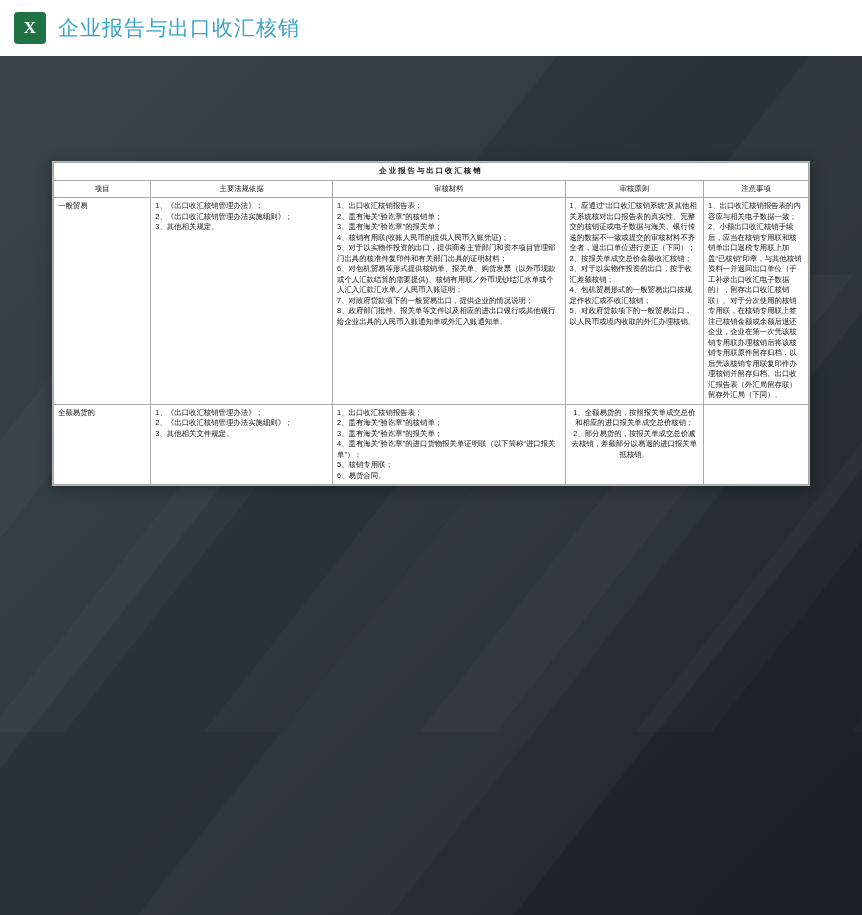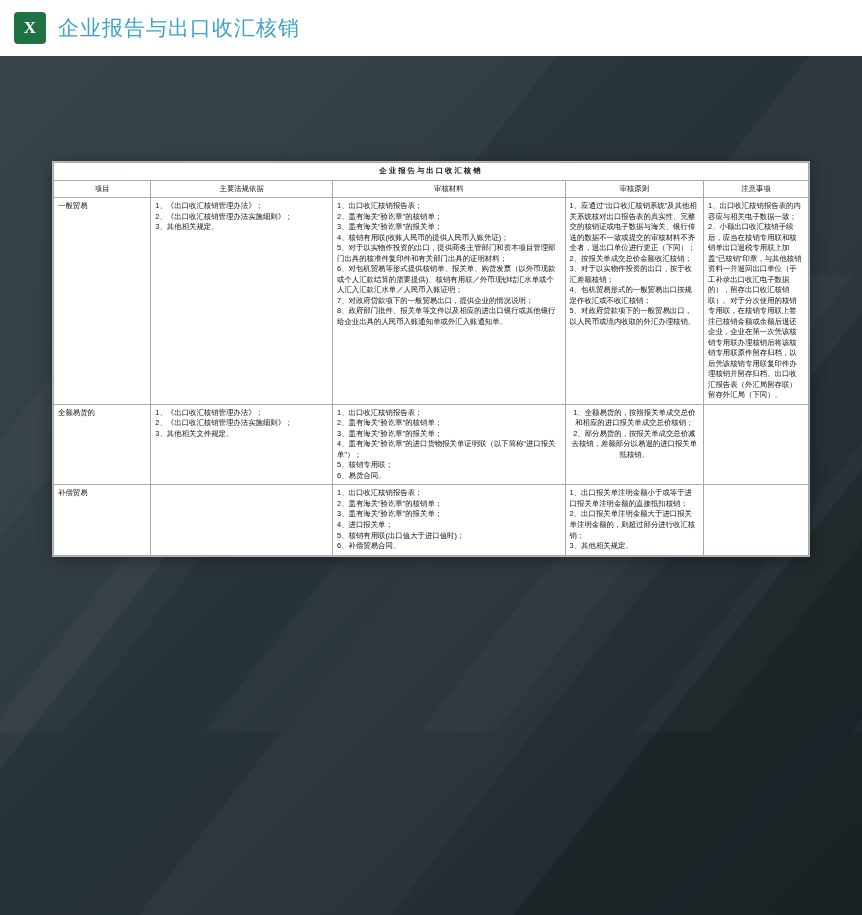--- a/index.html
+++ b/index.html
@@ -175,30 +175,16 @@
 2、盖有海关“验讫章”的核销单；
 3、盖有海关“验讫章”的报关单；
 4、盖有海关“验讫章”的进口货物报关单证明联（以下简称“进口报关单”）；
 5、核销专用联；
 6、易货合同。</td>
         <td style="white-space:pre-wrap;text-align:center;">1、全额易货的，按照报关单成交总价和相应的进口报关单成交总价核销；
 2、部分易货的，按报关单成交总价减去核销，差额部分以易退的进口报关单抵核销。</td>
         <td style="white-space:pre-wrap;"></td>
       </tr>
 
-      <tr>
-        <td class="cat-cell">补偿贸易</td>
-        <td style="white-space:pre-wrap;"></td>
-        <td style="white-space:pre-wrap;">1、出口收汇核销报告表；
-2、盖有海关“验讫章”的核销单；
-3、盖有海关“验讫章”的报关单；
-4、进口报关单；
-5、核销有用联(出口值大于进口值时)；
-6、补偿贸易合同。</td>
-        <td style="white-space:pre-wrap;">1、出口报关单注明金额小于或等于进口报关单注明金额的直接抵扣核销；
-2、出口报关单注明金额大于进口报关单注明金额的，则超过部分进行收汇核销；
-3、其他相关规定。</td>
-        <td style="white-space:pre-wrap;"></td>
-      </tr>
 
     </tbody>
   </table>
 </div>
 
 </body></html>

